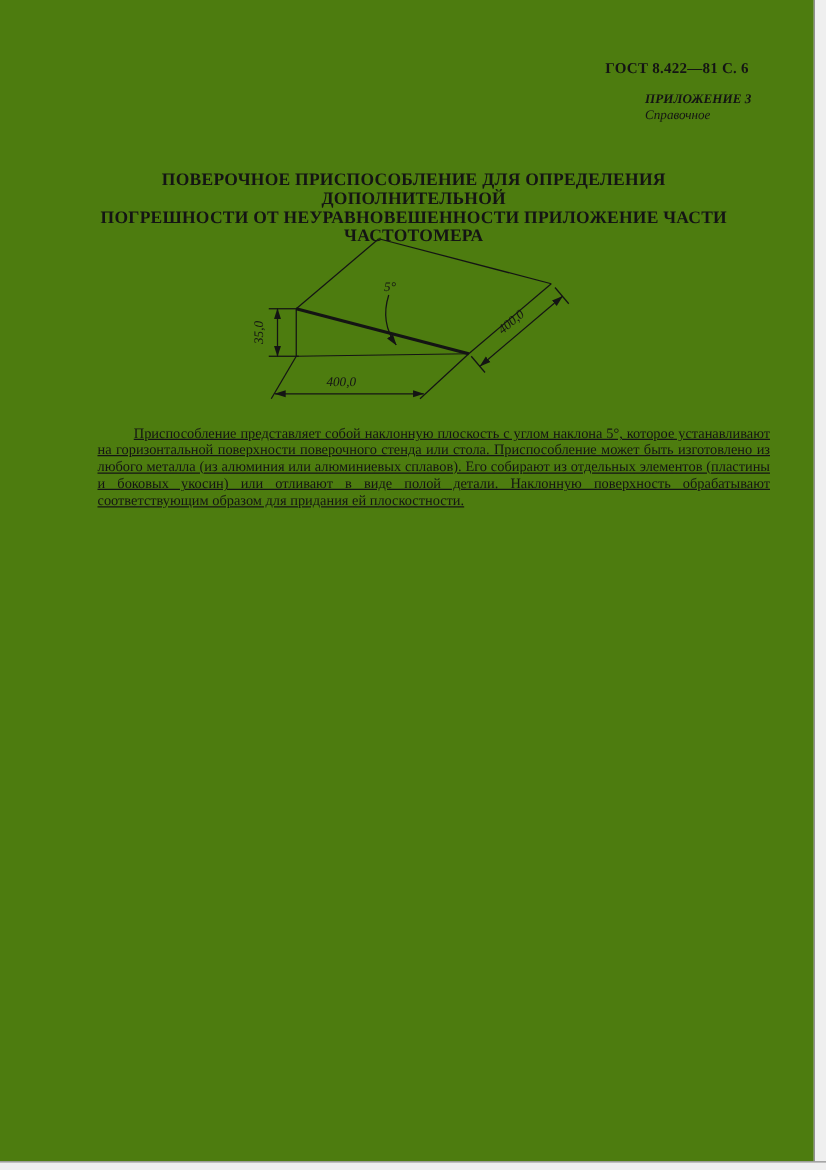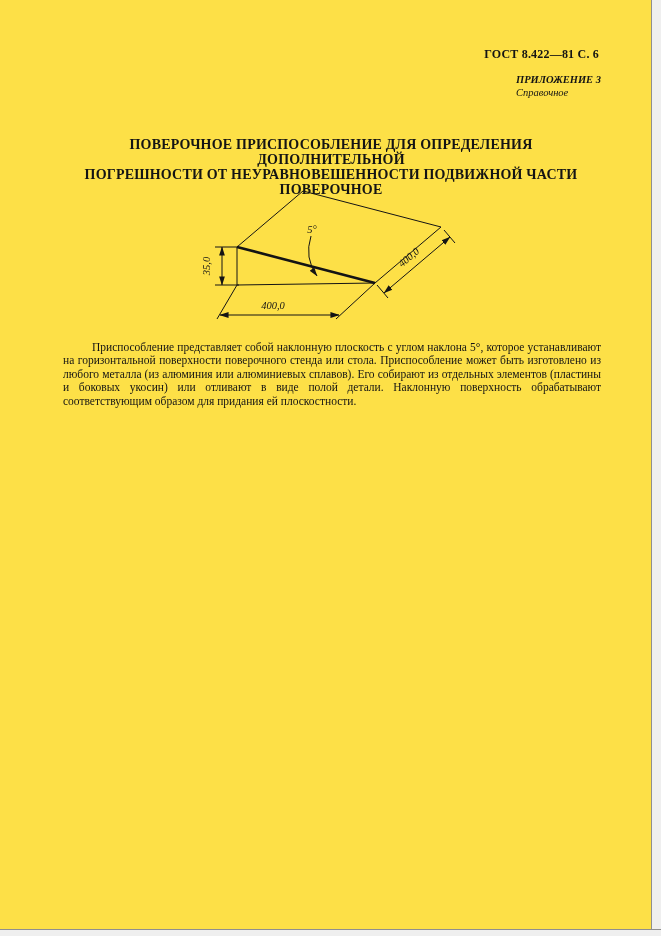--- a/index.html
+++ b/index.html
@@ -4,21 +4,21 @@
 <style>
   html, body {
     margin: 0;
     padding: 0;
     background: #ffffff;
   }
   .page {
     position: relative;
     width: 661px;
     height: 936px;
-    background: #fde047;
+    background: #4d7c0f;
     overflow: hidden;
     font-family: "Liberation Serif", serif;
     color: #141414;
   }
   .scan-edge-right {
     position: absolute;
     top: 0; right: 0;
     width: 9px; height: 100%;
     background: #efefef;
     border-left: 1.5px solid #8f8f8f;
@@ -72,47 +72,48 @@
   .thick { stroke-width: 2.6; }
   .dim-label {
     font-family: "Liberation Serif", serif;
     font-style: italic;
     font-size: 10.5px;
     fill: #141414;
   }
   .body-text {
     position: absolute;
     top: 341px;
-    left: 63px;
+    left: 78px;
     width: 538px;
     margin: 0;
     font-size: 11.5px;
     line-height: 13.4px;
     text-align: justify;
     text-indent: 29px;
+    text-decoration: underline;
   }
 </style>
 </head>
 <body>
 
 <div class="page">
 
   <div class="scan-edge-right"></div>
   <div class="scan-edge-bottom"></div>
 
   <div class="header-ref">ГОСТ 8.422—81 С. 6</div>
 
   <div class="appendix">
     <div class="appendix-label">ПРИЛОЖЕНИЕ 3</div>
     <div class="appendix-type">Справочное</div>
   </div>
 
   <div class="doc-title">
     <div>ПОВЕРОЧНОЕ ПРИСПОСОБЛЕНИЕ ДЛЯ ОПРЕДЕЛЕНИЯ ДОПОЛНИТЕЛЬНОЙ</div>
-    <div>ПОГРЕШНОСТИ ОТ НЕУРАВНОВЕШЕННОСТИ ПОДВИЖНОЙ ЧАСТИ ПОВЕРОЧНОЕ</div>
+    <div>ПОГРЕШНОСТИ ОТ НЕУРАВНОВЕШЕННОСТИ ПРИЛОЖЕНИЕ ЧАСТИ ЧАСТОТОМЕРА</div>
   </div>
 
   <svg class="figure" width="330" height="160" viewBox="0 0 330 160" xmlns="http://www.w3.org/2000/svg">
     <defs>
       <marker id="arr" viewBox="0 0 10 10" refX="9.5" refY="5" markerWidth="9" markerHeight="9" orient="auto-start-reverse">
         <path d="M0,1.8 L10,5 L0,8.2 Z" fill="#141414"></path>
       </marker>
     </defs>
 
     <line class="thin" x1="72" y1="75" x2="138" y2="19"></line>

